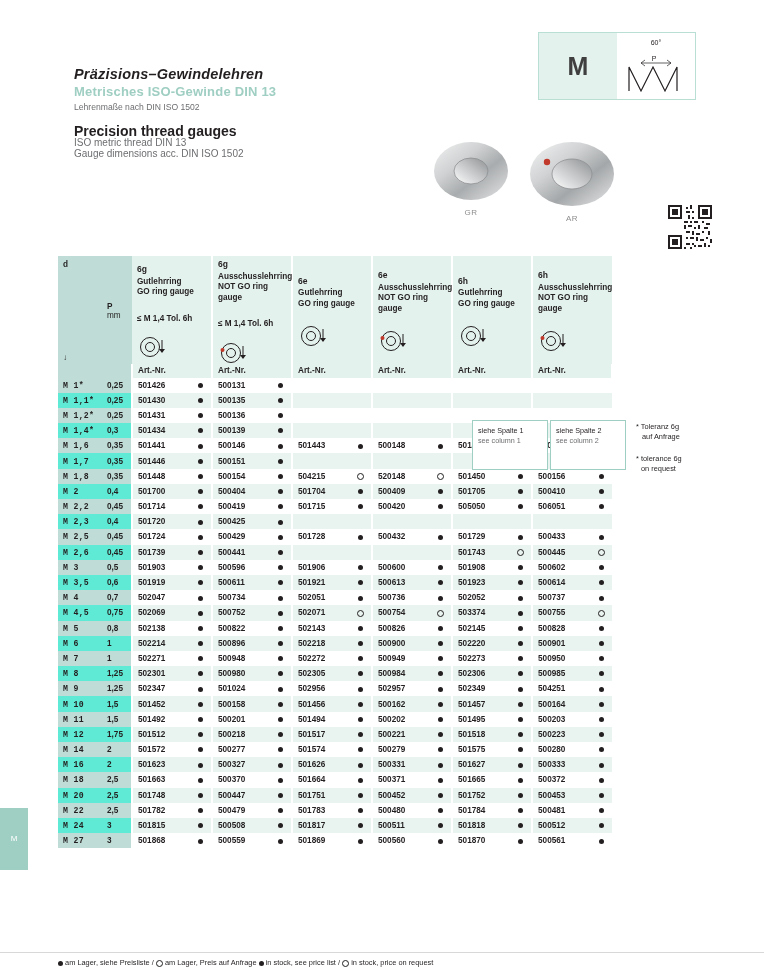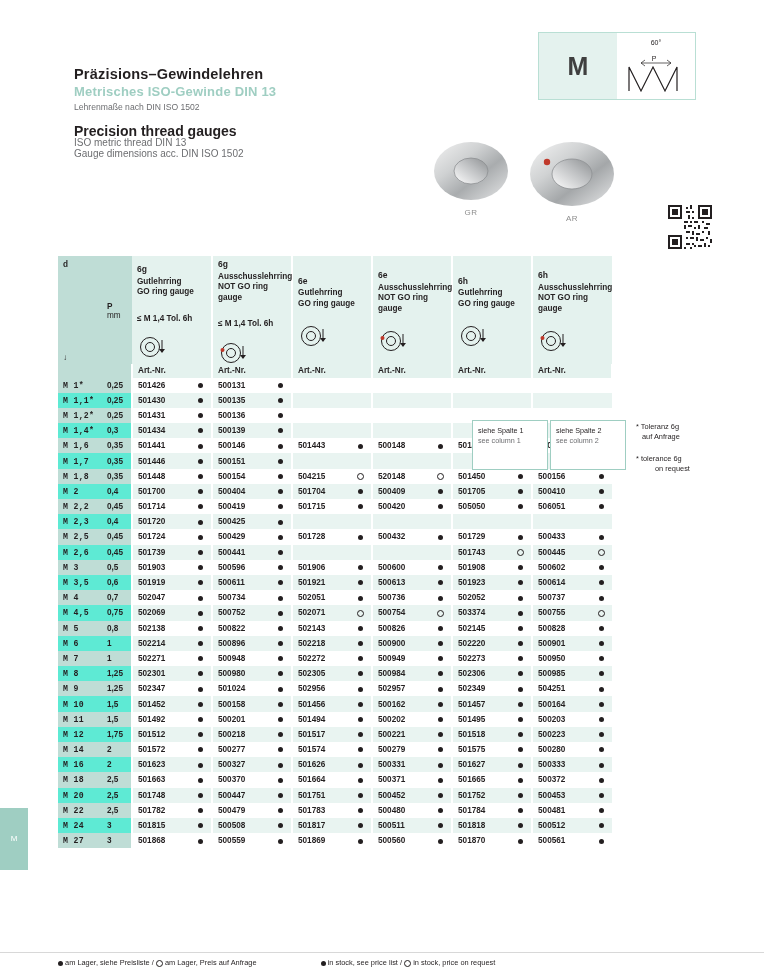--- a/index.html
+++ b/index.html
@@ -28,20 +28,21 @@
     left: 74px;
     top: 66px;
     width: 360px;
   }
   .t-main {
     font-size: 14.5px;
     font-weight: bold;
     color: #231f20;
     letter-spacing: 0.2px;
     line-height: 17px;
+    font-style: italic;
   }
   .t-sub {
     font-size: 13px;
     color: #9fcec2;
     font-weight: bold;
     line-height: 17px;
     letter-spacing: 0.2px;
   }
   .t-small {
     font-size: 8.6px;
@@ -277,21 +278,21 @@
   
   .legend {
     position: absolute;
     left: 58px;
     top: 958px;
     width: 700px;
     font-size: 7.4px;
     color: #231f20;
   }
   .legend .seg { display: inline-block; }
-  .legend .seg.en { margin-left: 62px; }
+  .legend .seg.en { }
   
   .side-tab {
     position: absolute;
     left: 0;
     top: 808px;
     width: 28px;
     height: 62px;
     background: #9fcec2;
   }
   .side-tab span {
@@ -1114,21 +1115,21 @@
     <div class="de">siehe Spalte 2</div>
     <div class="en">see column 2</div>
   </div>
 
   <div class="rnote" id="rnote1">
     <div>* Toleranz 6g</div>
     <div style="margin-left:6px">auf Anfrage</div>
   </div>
   <div class="rnote" id="rnote2">
     <div>* tolerance 6g</div>
-    <div style="margin-left:19px">on request</div>
+    <div style="margin-left:5px">on request</div>
   </div>
 </div>
 
 <div class="side-tab">
   <span>M</span>
 </div>
 
 <div class="footline"></div>
 
 <div class="legend">

